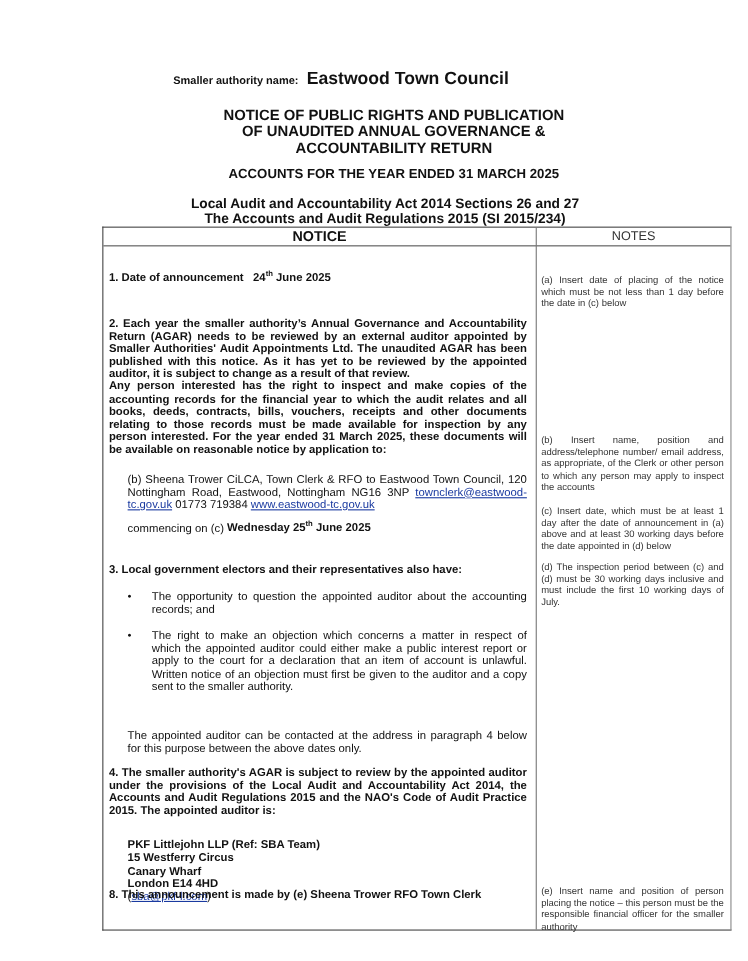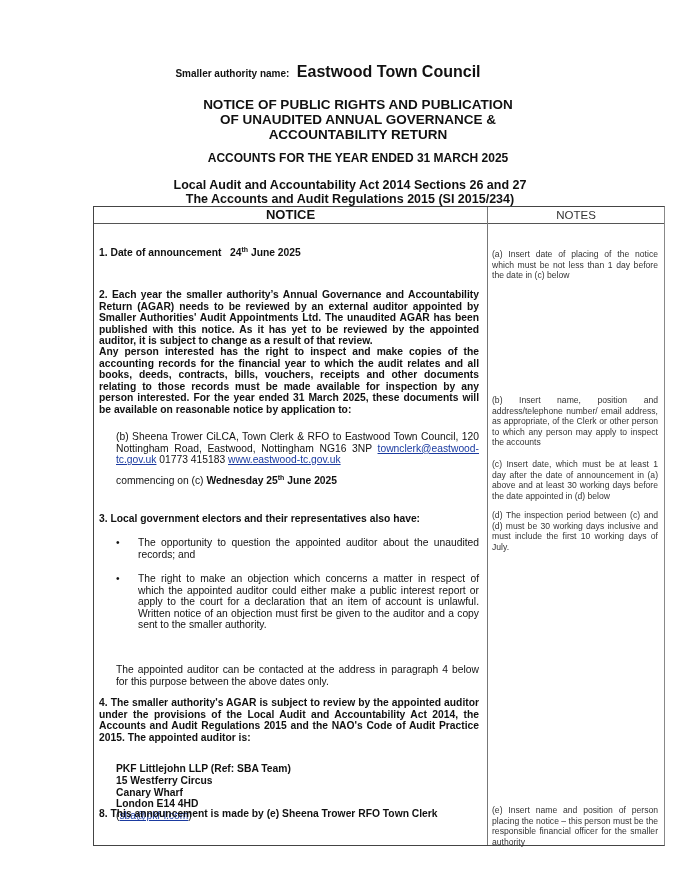--- a/index.html
+++ b/index.html
@@ -1,20 +1,20 @@
 <!DOCTYPE html>
 <html><head>
   <meta charset="utf-8">
   <style>
     html, body { margin: 0; padding: 0; }
     body {
       width: 680px; height: 874px; background: #ffffff; position: relative; overflow: hidden;
       font-family: "Liberation Sans", sans-serif; color: #111;
     }
-    .authority { position: absolute; top: 63px; left: 0; width: 620px; text-align: center; margin-left: 18px; }
+    .authority { position: absolute; top: 63px; left: 0; width: 620px; text-align: center; }
     .authority .lbl { font-size: 10px; font-weight: bold; }
     .authority .val { font-size: 16px; font-weight: bold; margin-left: 3px; }
     .title { position: absolute; top: 97px; left: 0; width: 716px; text-align: center;
       font-size: 13.5px; font-weight: bold; line-height: 15px; }
     .subtitle { position: absolute; top: 151px; left: 0; width: 716px; text-align: center;
       font-size: 12px; font-weight: bold; }
     .acts { position: absolute; top: 178px; left: 0; width: 700px; text-align: center;
       font-size: 12.5px; font-weight: bold; line-height: 14px; }
     .table { position: absolute; left: 93px; top: 206px; width: 572px; height: 640px;
       border: 1px solid #444; border-right-color: #888; box-sizing: border-box; padding-left: 32px; }
@@ -64,33 +64,33 @@
 
   <div class="blk b" style="top:37px;">
     <span>1. Date of announcement</span>&nbsp;&nbsp;
     <span><span>24</span><sup style="font-size:7px;">th</sup><span> June 2025</span></span>
   </div>
 
   <div class="blk b j" style="top:64px;">2. Each year the smaller authority’s Annual Governance and Accountability Return (AGAR) needs to be reviewed by an external auditor appointed by Smaller Authorities' Audit Appointments Ltd.  The unaudited AGAR has been published with this notice. As it has yet to be reviewed by the appointed auditor, it is subject to change as a result of that review.</div>
   <div class="blk b j" style="top:121px;">Any person interested has the right to inspect and make copies of the accounting records for the financial year to which the audit relates and all books, deeds, contracts, bills, vouchers, receipts and other documents relating to those records must be made available for inspection by any person interested. For the year ended 31 March 2025, these documents will be available on reasonable notice by application to:</div>
 
   <div class="blk ind j" style="top:206px;">
-    <span>(b)  Sheena Trower CiLCA, Town Clerk &amp; RFO to Eastwood Town Council, 120 Nottingham Road, Eastwood, Nottingham NG16 3NP </span><a>townclerk@eastwood-tc.gov.uk</a><span> 01773 415183   </span><a>www.eastwood-tc.gov.uk</a>
+    <span>(b)  Sheena Trower CiLCA, Town Clerk &amp; RFO to Eastwood Town Council, 120 Nottingham Road, Eastwood, Nottingham NG16 3NP </span><a>townclerk@eastwood-tc.gov.uk</a><span> 01773 719384   </span><a>www.eastwood-tc.gov.uk</a>
   </div>
 
   <div class="blk ind" style="top:265px;">
     <span>commencing on (c) </span><span class="b"><span>Wednesday 25</span><sup style="font-size:7px;">th</sup><span> June 2025</span></span>
   </div>
 
 
   <div class="blk b" style="top:306px;">3. Local government electors and their representatives also have:</div>
 
   <div class="bul" style="top:330px;">
     <span class="dot">•</span>
-    <span class="txt">The opportunity to question the appointed auditor about the unaudited records; and</span>
+    <span class="txt">The opportunity to question the appointed auditor about the accounting records; and</span>
   </div>
   <div class="bul" style="top:366px;">
     <span class="dot">•</span>
     <span class="txt">The right to make an objection which concerns a matter in respect of which the appointed auditor could either make a public interest report or apply to the court for a declaration that an item of account is unlawful. Written notice of an objection must first be given to the auditor and a copy sent to the smaller authority.</span>
   </div>
 
   <div class="blk ind j" style="top:439px;">The appointed auditor can be contacted at the address in paragraph 4 below for this purpose between the above dates only.</div>
 
   <div class="blk b j" style="top:472px;">4. The smaller authority's AGAR is subject to review by the appointed auditor under the provisions of the Local Audit and Accountability Act 2014, the Accounts and Audit Regulations 2015 and the NAO's Code of Audit Practice 2015.  The appointed auditor is:</div>
 

